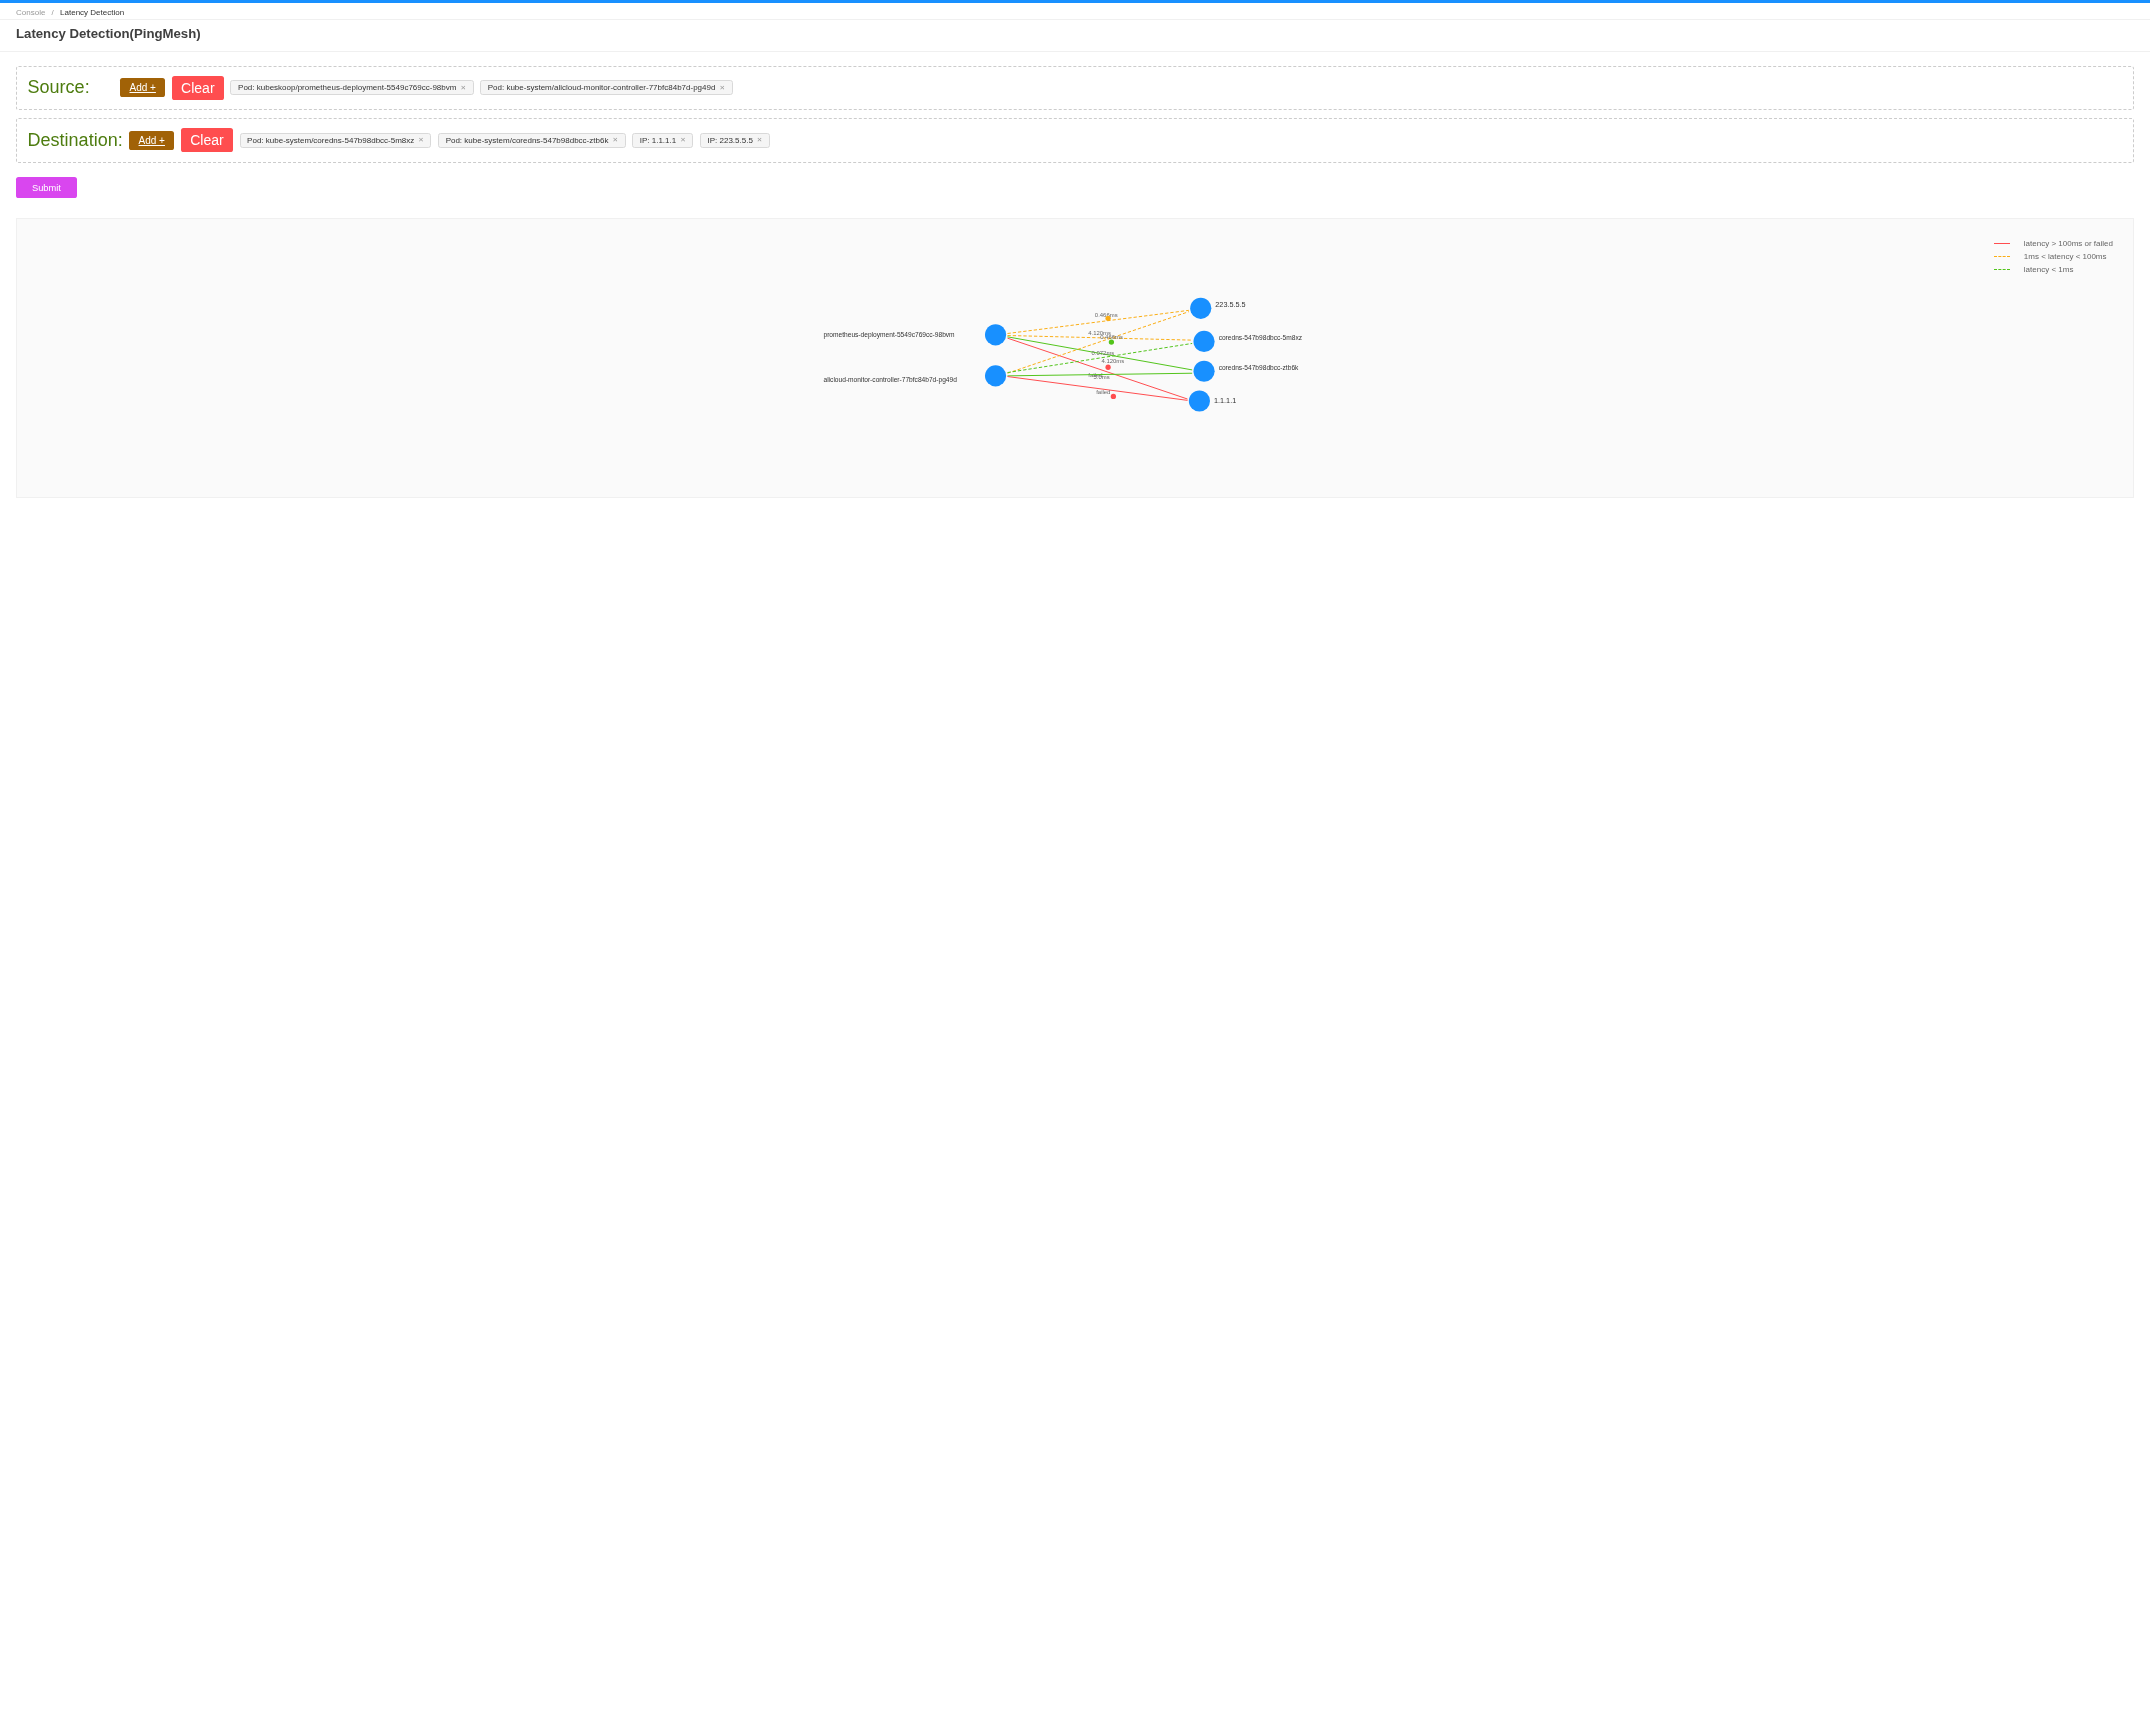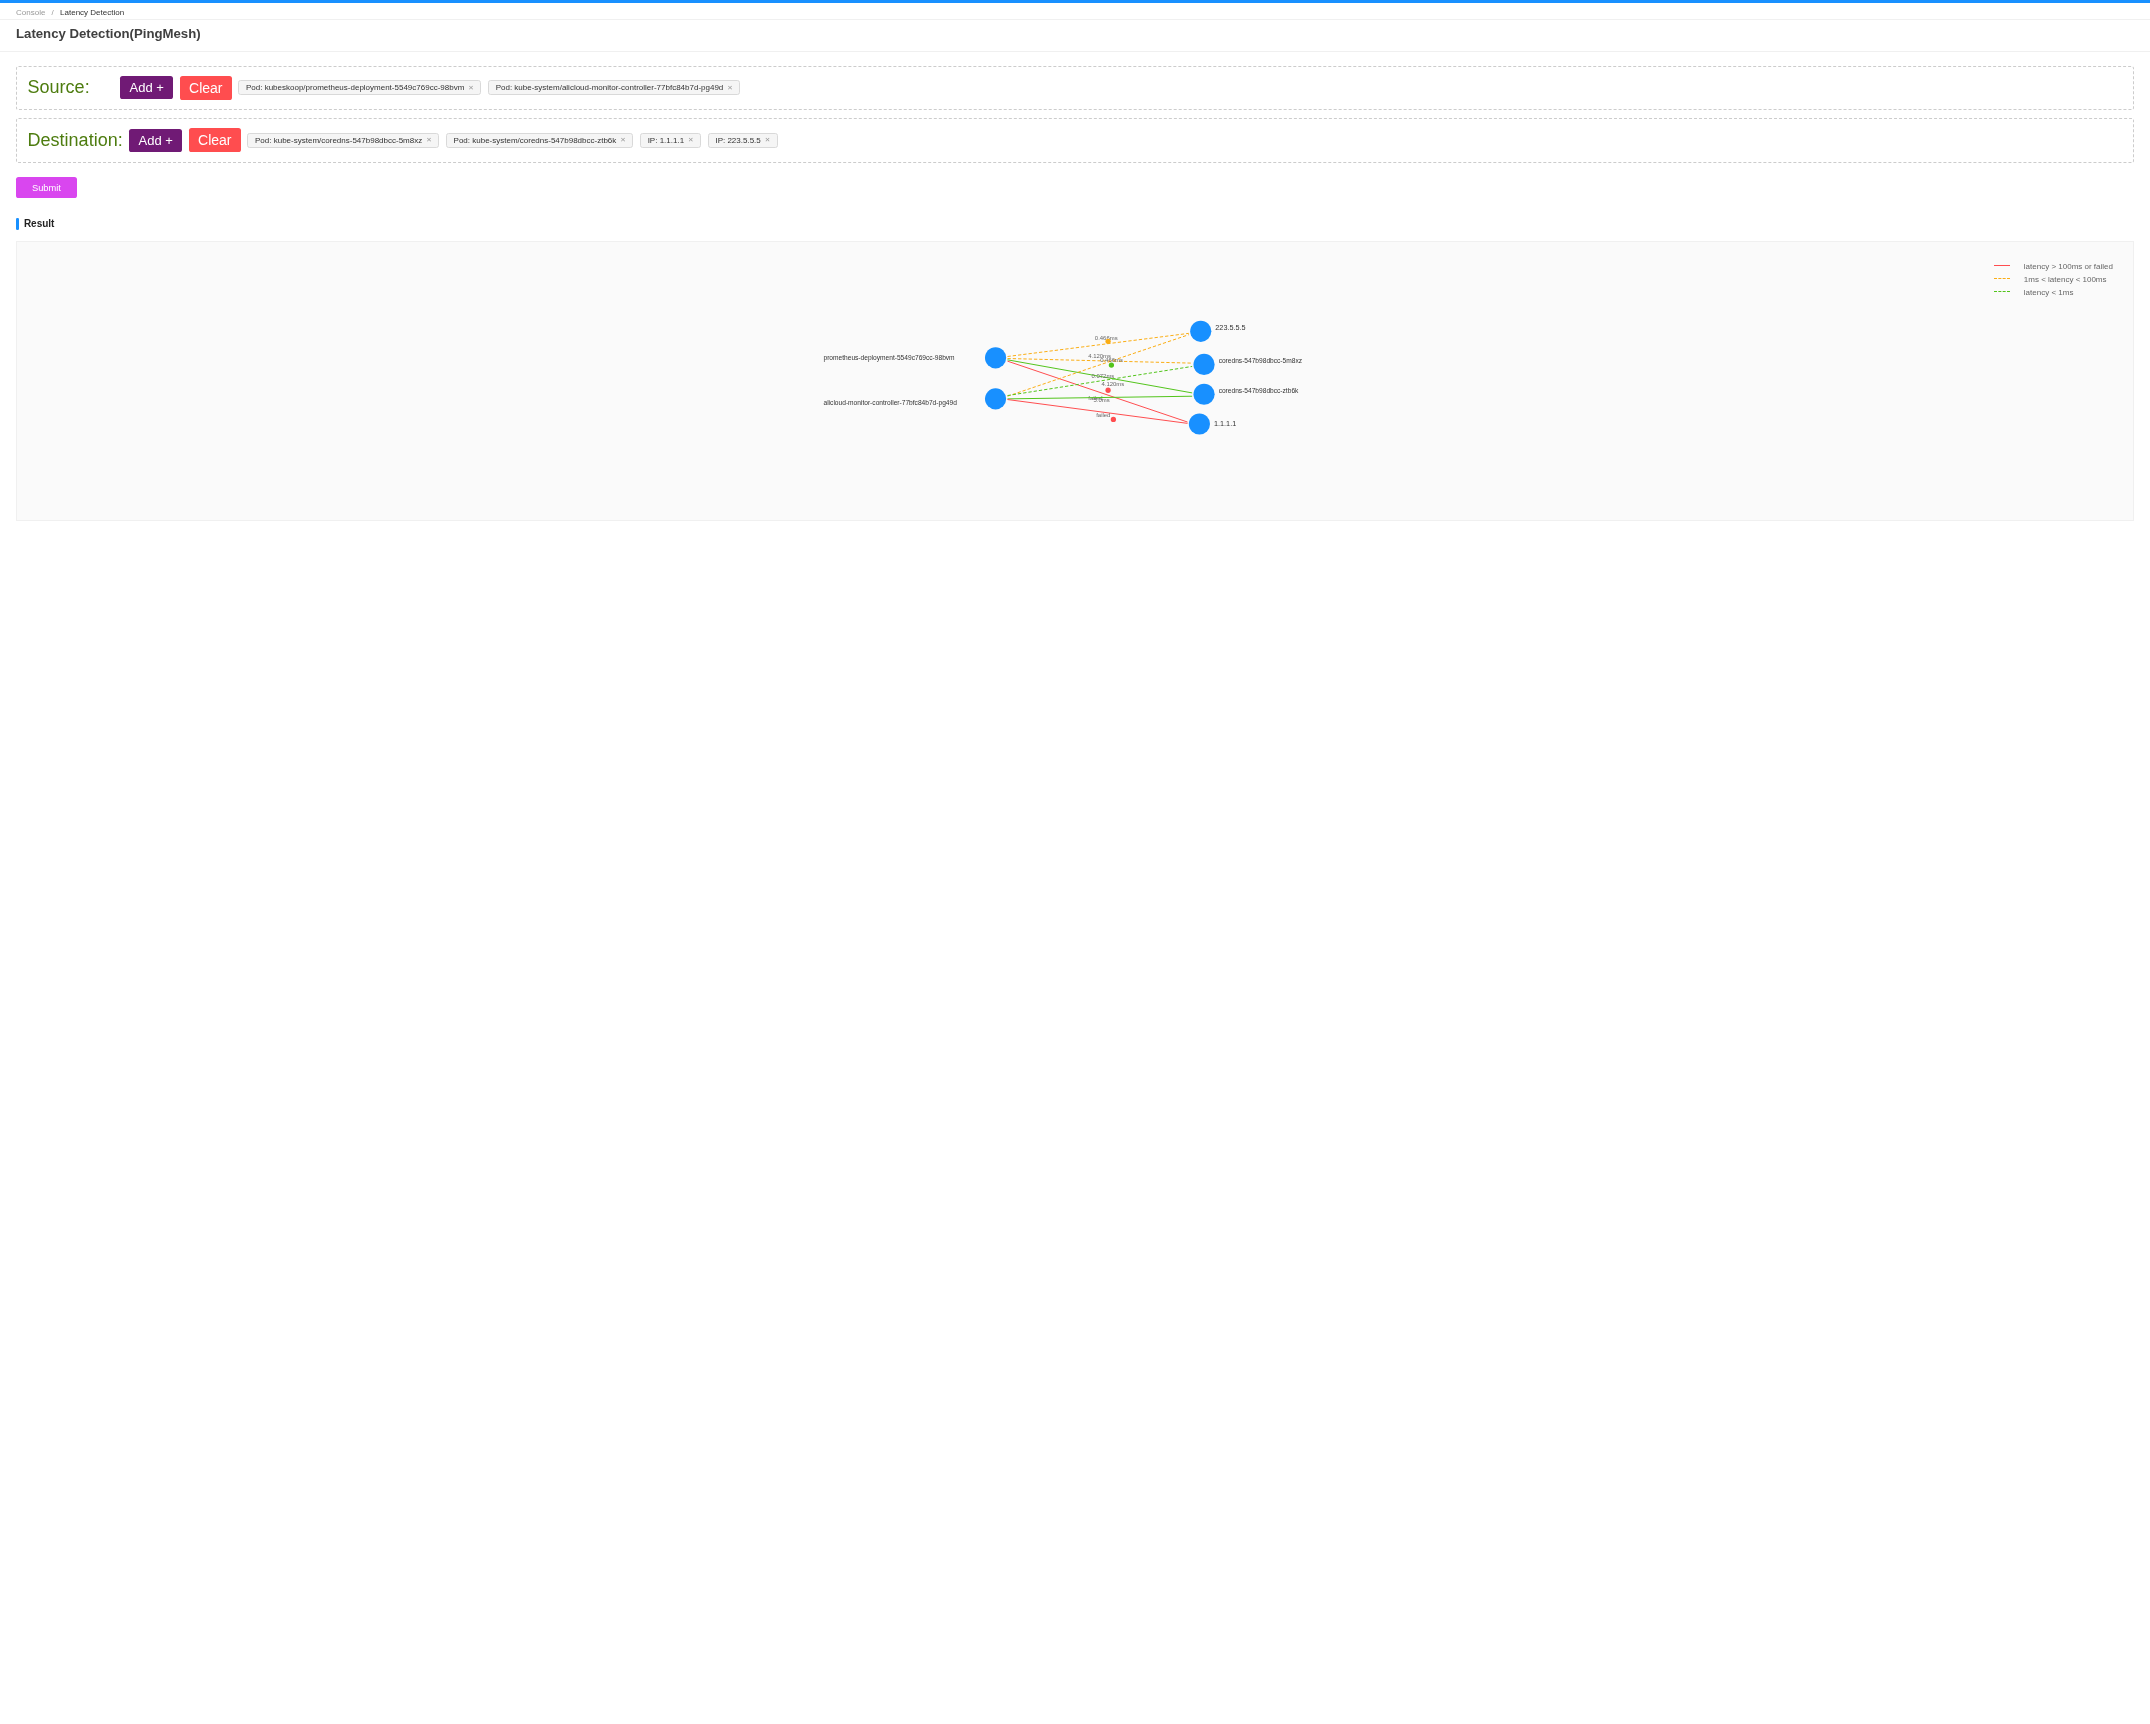--- a/index.html
+++ b/index.html
@@ -21,21 +21,21 @@
     .section-header { display: flex; align-items: center; margin-bottom: 10.6px; }
     .section-indicator { width: 2.6px; height: 12px; background: #1890ff; margin-right: 5.3px; border-radius: 1.3px; }
     .section-title { font-size: 10px; font-weight: 600; color: #222; }
 
     .detect-section { margin-bottom: 20px; }
 
     .field-row { border: 1px dashed #ccc; border-radius: 2.6px; padding: 9.3px 10.6px; margin-bottom: 8px; display: flex; flex-wrap: wrap; align-items: center; gap: 6.6px; min-height: 40px; }
 
     .field-label { font-size: 18px; font-weight: 400; color: #4d7c0f; min-width: 86px; }
 
-    .btn-add { background: #701a75; color: #fff; border: none; border-radius: 2.6px; padding: 4px 9.3px; font-size: 13px; cursor: pointer; display: flex; align-items: center; gap: 2.6px; }
+    .btn-add { background: #a16207; color: #fff; border: none; border-radius: 2.6px; padding: 4px 9.3px; font-size: 10px; cursor: pointer; display: flex; align-items: center; gap: 2.6px; text-decoration: underline; }
 
     .btn-clear { background: #ff4d4f; color: #fff; border: none; border-radius: 2.6px; padding: 4px 9.3px; font-size: 14px; cursor: pointer; }
 
     .tag { background: #f5f5f5; border: 0.7px solid #d9d9d9; border-radius: 2.6px; padding: 2px 6.6px; font-size: 8px; color: #333; display: flex; align-items: center; gap: 4px; }
     .tag .close { color: #999; cursor: pointer; font-size: 6.6px; }
 
     .btn-submit { background: #d946ef; color: #fff; border: none; border-radius: 2.6px; padding: 5.3px 16px; font-size: 9.3px; cursor: pointer; margin-top: 6.6px; }
 
     .result-section { margin-top: 6.6px; }
 
@@ -107,24 +107,20 @@
       <span class="tag">
         <span>IP: 223.5.5.5</span>
         <span class="close">✕</span>
       </span>
     </div>
 
     <button class="btn-submit">Submit</button>
   </div>
 
   <div class="result-section">
-    <div class="section-header">
-      <div class="section-indicator"></div>
-      <span class="section-title">Result</span>
-    </div>
 
     <div class="result-area">
 
       <div class="legend">
         <div class="legend-item">
           <div class="legend-line red"></div>
           <span>latency &gt; 100ms or failed</span>
         </div>
         <div class="legend-item">
           <div class="legend-line yellow"></div>

